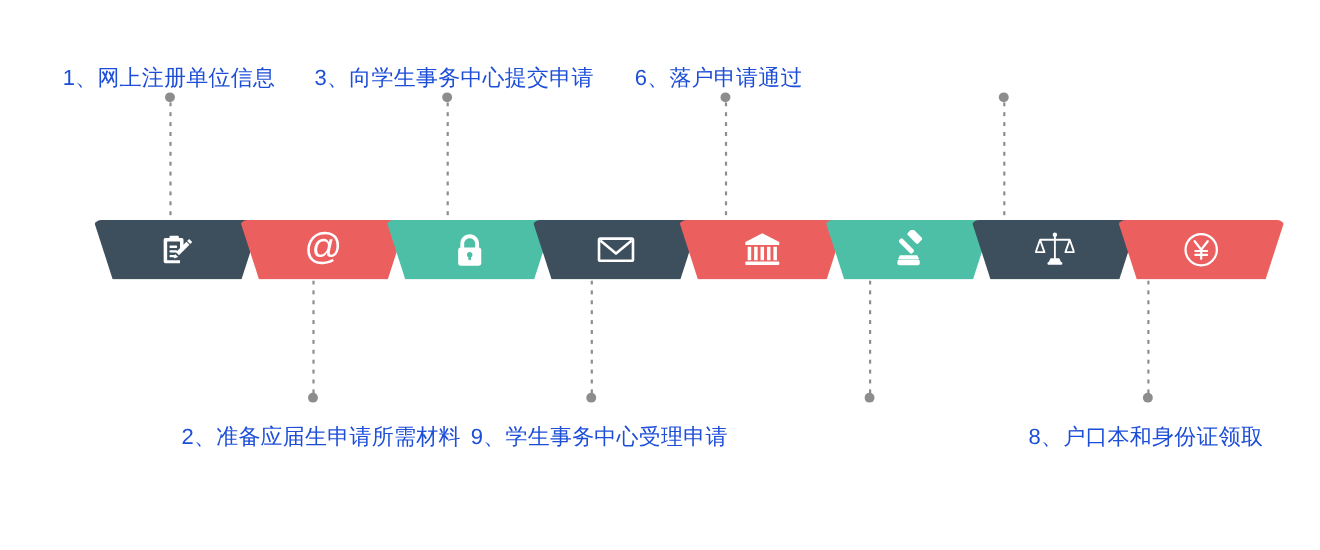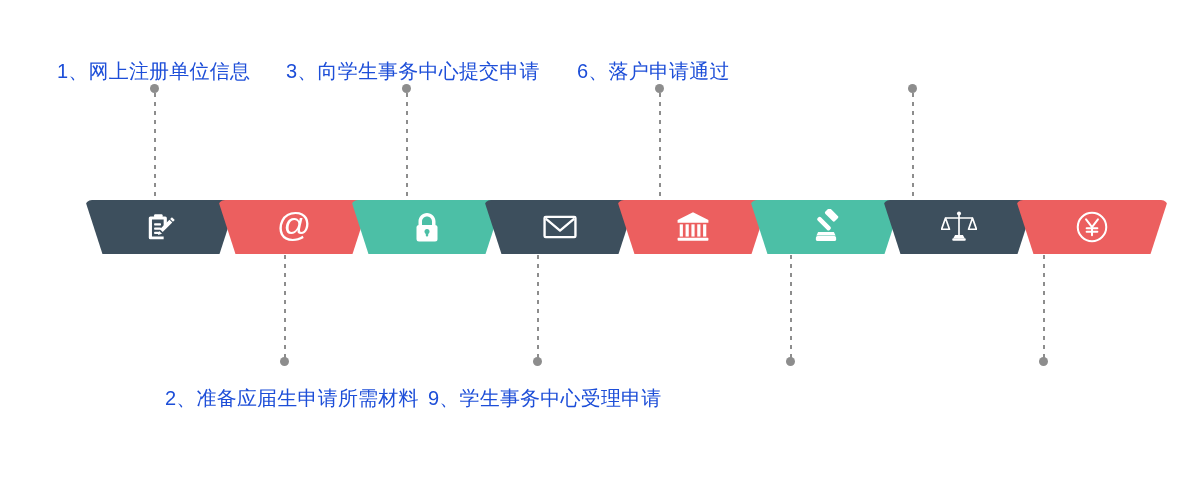--- a/index.html
+++ b/index.html
@@ -214,14 +214,15 @@
       </span>
     </div>
 
   </div>
 
   <div class="lbl top" style="left:57px;">1、网上注册单位信息</div>
   <div class="lbl bot" style="left:165px;">2、准备应届生申请所需材料</div>
   <div class="lbl top" style="left:286px;">3、向学生事务中心提交申请</div>
   <div class="lbl bot" style="left:428px;">9、学生事务中心受理申请</div>
   <div class="lbl top" style="left:577px;">6、落户申请通过</div>
+  <div class="lbl bot" style="left:935px;">8、户口本和身份证领取</div>
 
 </div>
 
 </body></html>

